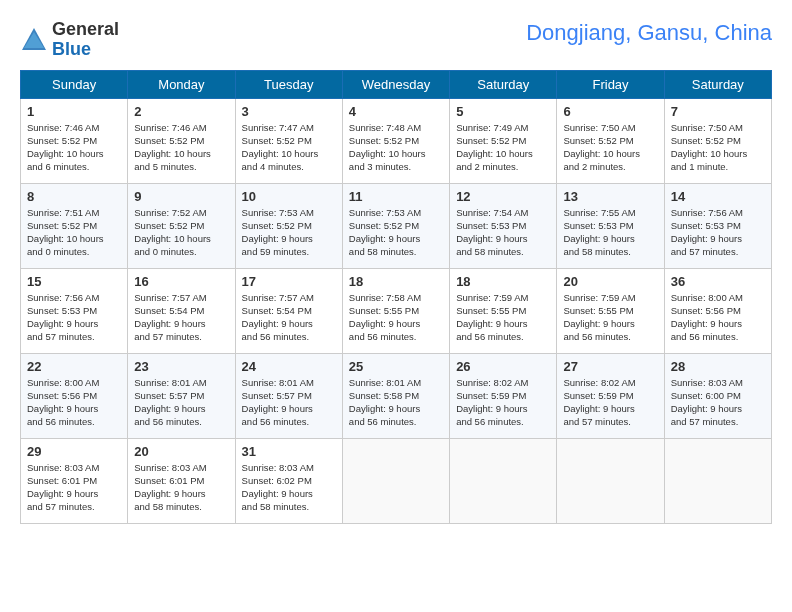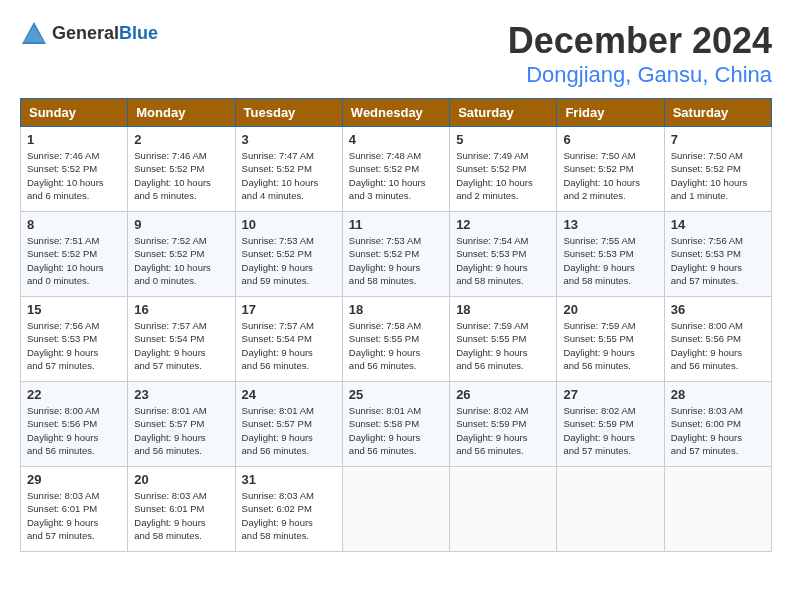--- a/index.html
+++ b/index.html
@@ -15,21 +15,21 @@
       justify-content: space-between;
       align-items: flex-start;
       margin-bottom: 10px;
     }
     .logo {
       display: flex;
       align-items: center;
     }
     .logo-text {
       display: flex;
-      flex-direction: row;
+      flex-direction: column;
       line-height: 1.1;
     }
     .logo-general {
       font-size: 18px;
       font-weight: bold;
       color: #333;
     }
     .logo-blue {
       font-size: 18px;
       font-weight: bold;
@@ -51,26 +51,26 @@
     .location-title {
       font-size: 22px;
       color: #3b82f6;
     }
     .calendar-table {
       width: 100%;
       border-collapse: collapse;
       table-layout: fixed;
     }
     .calendar-table th {
-      background-color: #a16207;
+      background-color: #0369a1;
       color: #fff;
-      text-align: left;
+      text-align: center;
       padding: 6px 8px;
       font-size: 13px;
-      font-weight: bold;
+      font-weight: normal;
       border: 1px solid #1a6db5;
     }
     .calendar-table td {
       vertical-align: top;
       border: 1px solid #ccc;
       padding: 5px 6px;
       font-size: 10px;
       color: #333;
       height: 85px;
       background: #fff;
@@ -102,21 +102,20 @@
     <svg class="logo-icon" viewBox="0 0 28 28" xmlns="http://www.w3.org/2000/svg">
       <polygon points="14,2 26,24 2,24" fill="#1a6db5" opacity="0.85"></polygon>
       <polygon points="14,6 24,22 4,22" fill="#5aabde" opacity="0.7"></polygon>
     </svg>
     <div class="logo-text">
       <span class="logo-general">General</span>
       <span class="logo-blue">Blue</span>
     </div>
   </div>
   <div class="title-area">
-    <div class="month-title">December 2024</div>
     <div class="location-title">Dongjiang, Gansu, China</div>
   </div>
 </div>
 
 <table class="calendar-table">
   <thead>
     <tr id="weekday-header">
         <th>Sunday</th>
         <th>Monday</th>
         <th>Tuesday</th>

